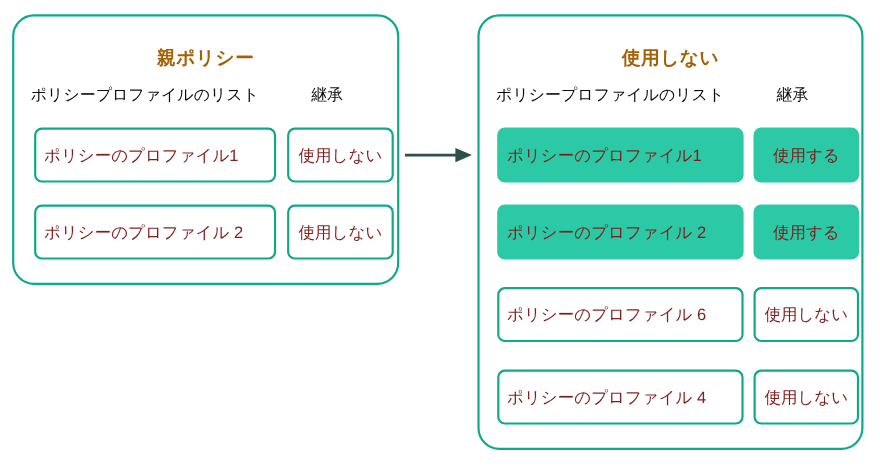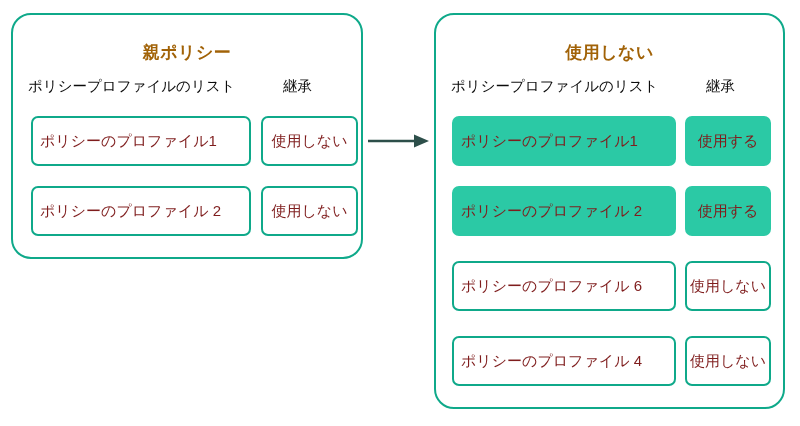--- a/index.html
+++ b/index.html
@@ -115,21 +115,21 @@
     border-color: #2bc9a5;
   }
 
   
   #panel-child .chip.profile {
     left: 16px;
     width: 224px;
   }
   #panel-child .chip.inherit {
     left: 249px;
-    width: 86px;
+    width: 96px;
   }
 
   
   #arrow {
     position: absolute;
     left: 368px;
     top: 131px;
     width: 62px;
     height: 20px;
   }

